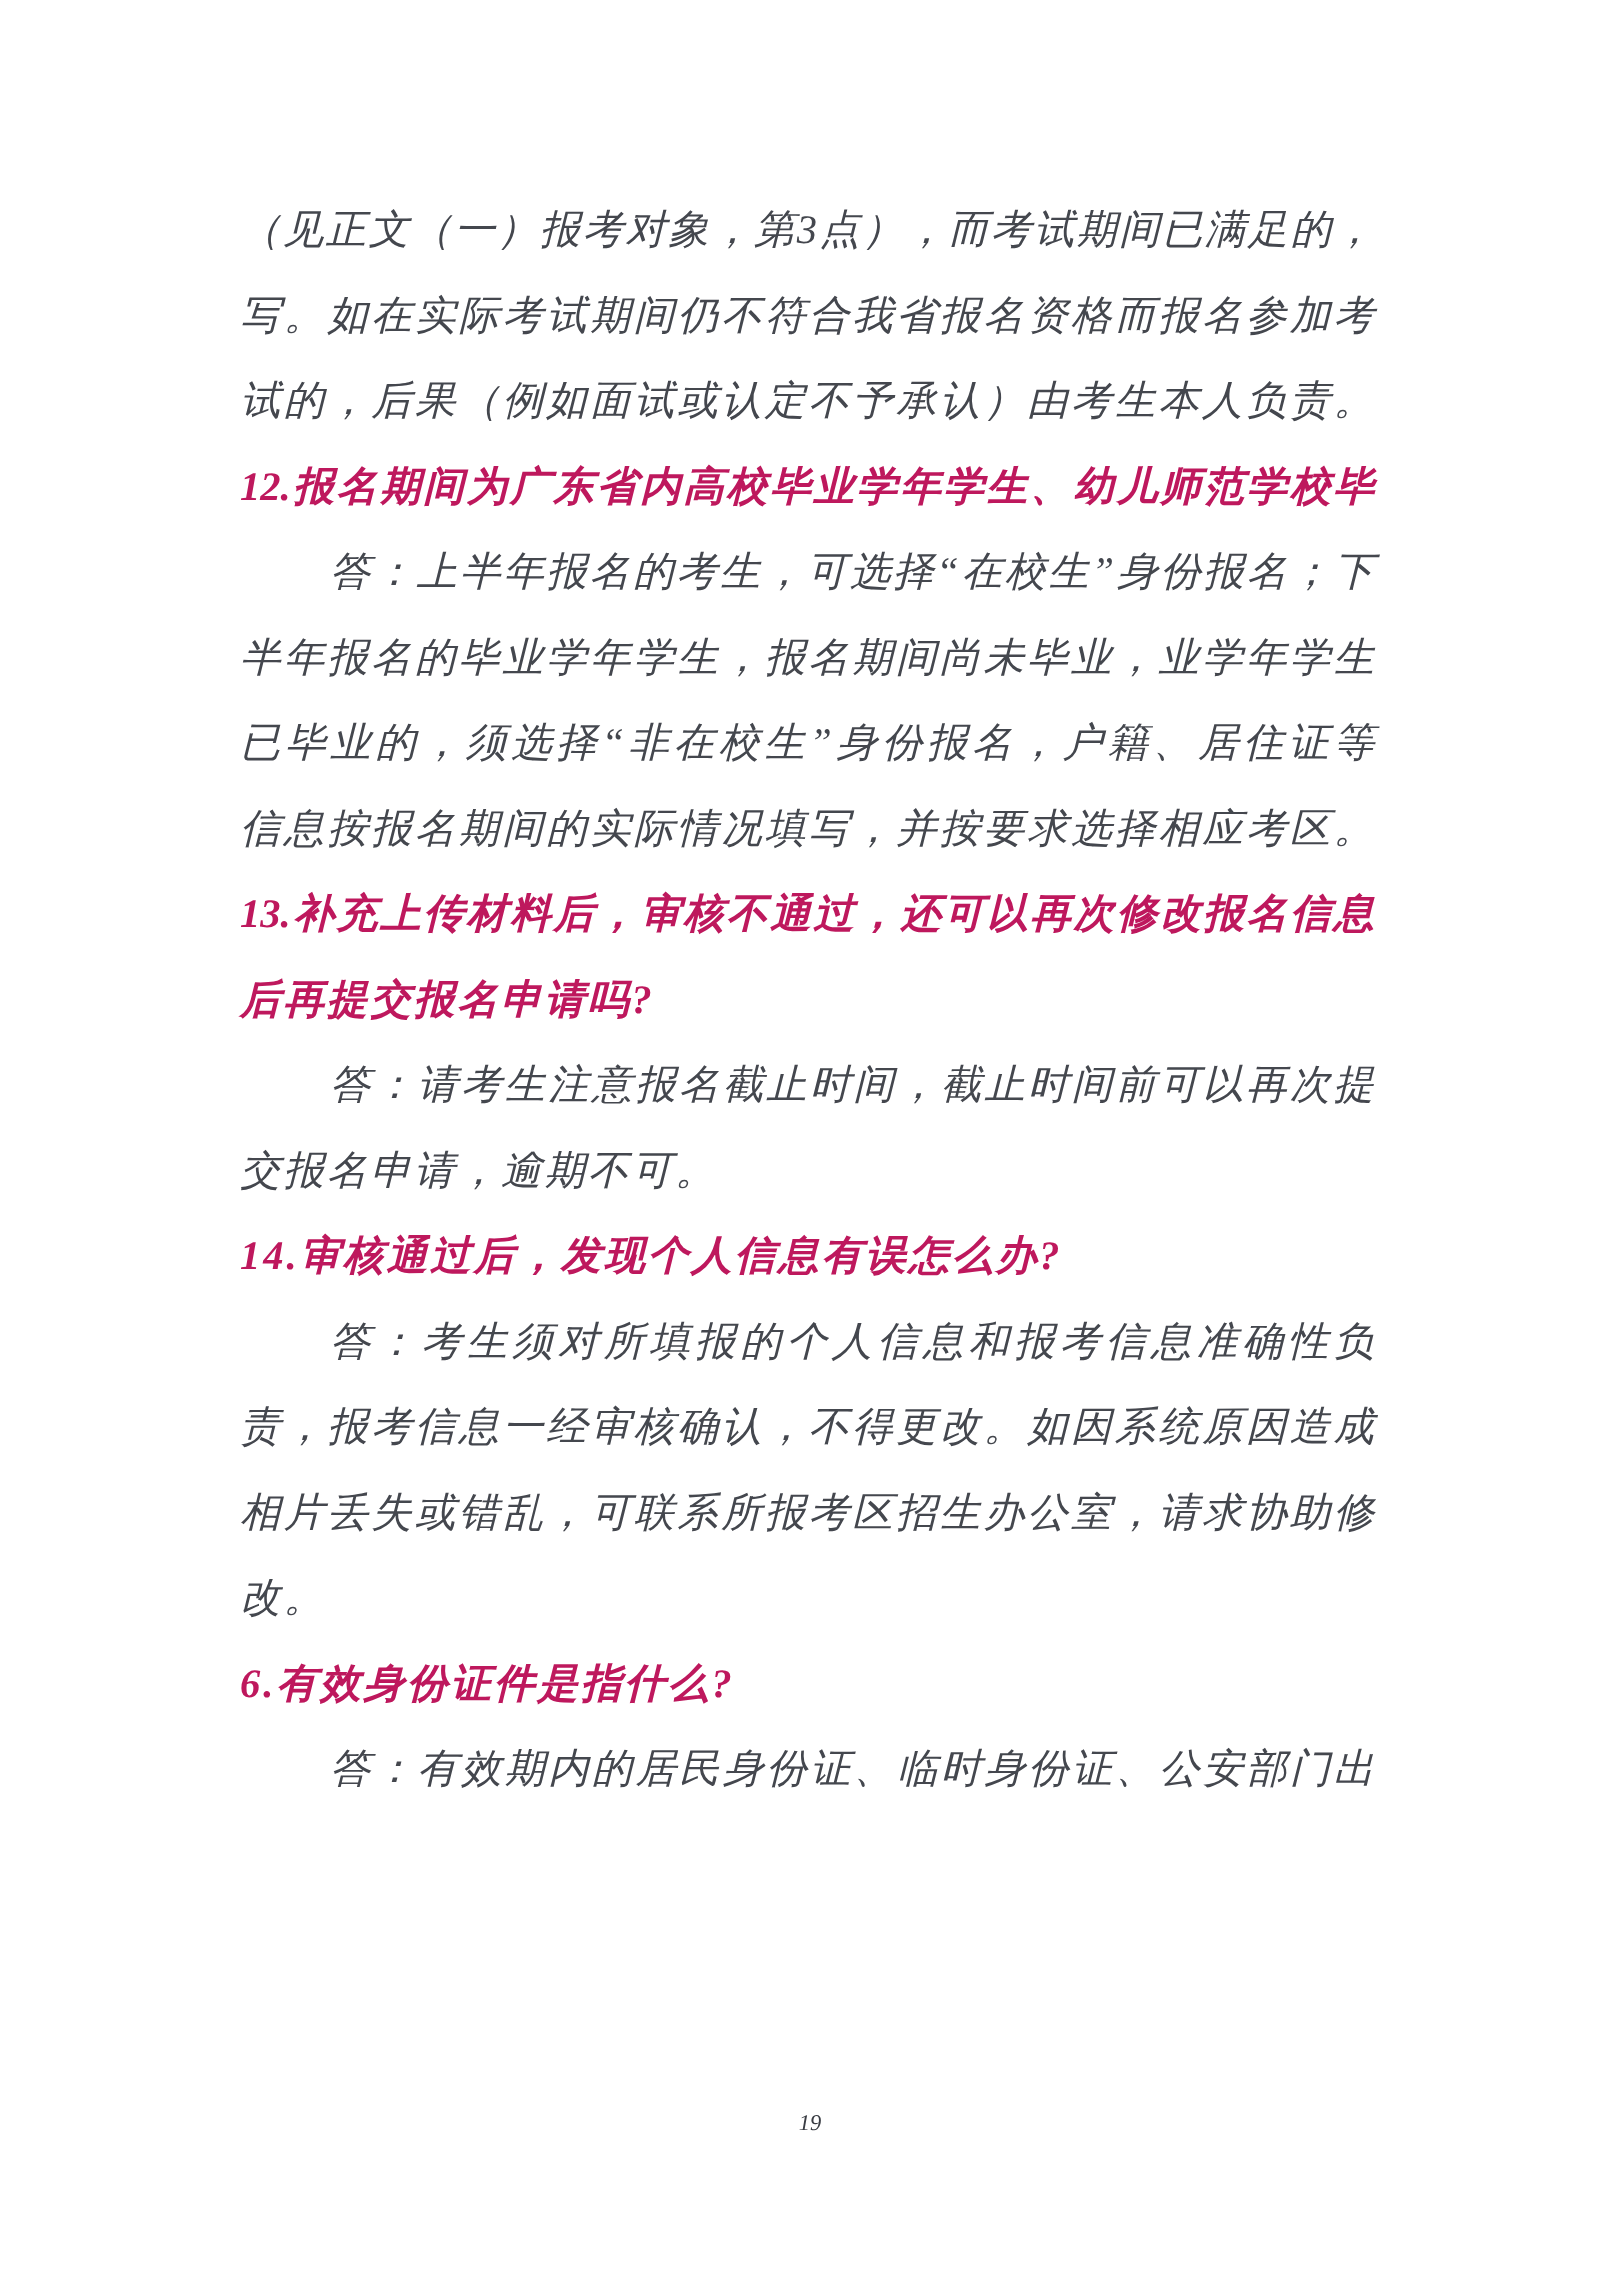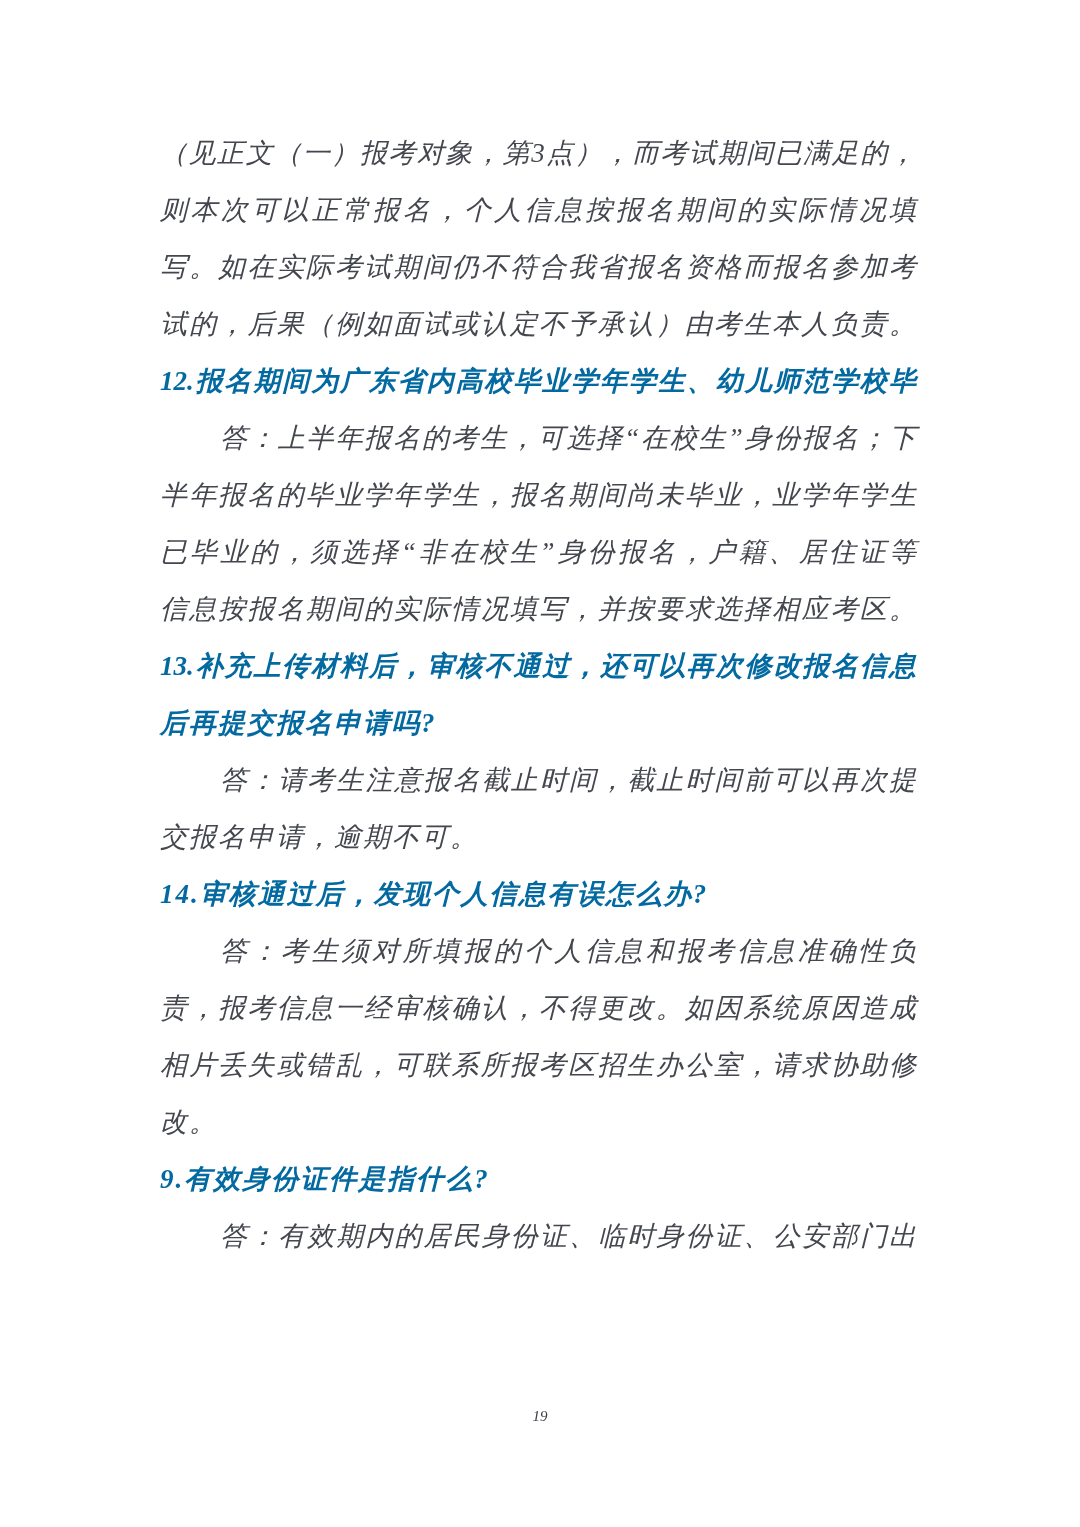--- a/index.html
+++ b/index.html
@@ -27,55 +27,54 @@
     text-align: left;
     white-space: normal;
   }
   .line:not(.just) { letter-spacing: 2px; }
   .just {
     text-align: justify;
     text-align-last: justify;
   }
   .bold {
     font-weight: 700;
-    color: #0369a1;
+    color: #be185d;
   }
   .ind { text-indent: 60px; }
   .page-number {
     position: absolute;
     top: 1400px;
     left: 0;
     width: 100%;
     height: 32px;
     line-height: 32px;
     text-align: center;
     font-size: 15px;
     color: #3a3d44;
   }
 </style>
 </head>
 <body>
 
 <div class="page">
   <div class="content" id="content">
       <div class="line just">（见正文（一）报考对象，第3点），而考试期间已满足的，</div>
-      <div class="line just">则本次可以正常报名，个人信息按报名期间的实际情况填</div>
       <div class="line just">写。如在实际考试期间仍不符合我省报名资格而报名参加考</div>
       <div class="line just">试的，后果（例如面试或认定不予承认）由考生本人负责。</div>
       <div class="line bold just">12.报名期间为广东省内高校毕业学年学生、幼儿师范学校毕</div>
       <div class="line just ind">答：上半年报名的考生，可选择“在校生”身份报名；下</div>
       <div class="line just">半年报名的毕业学年学生，报名期间尚未毕业，业学年学生</div>
       <div class="line just">已毕业的，须选择“非在校生”身份报名，户籍、居住证等</div>
       <div class="line just">信息按报名期间的实际情况填写，并按要求选择相应考区。</div>
       <div class="line bold just">13.补充上传材料后，审核不通过，还可以再次修改报名信息</div>
       <div class="line bold">后再提交报名申请吗?</div>
       <div class="line just ind">答：请考生注意报名截止时间，截止时间前可以再次提</div>
       <div class="line">交报名申请，逾期不可。</div>
       <div class="line bold">14.审核通过后，发现个人信息有误怎么办?</div>
       <div class="line just ind">答：考生须对所填报的个人信息和报考信息准确性负</div>
       <div class="line just">责，报考信息一经审核确认，不得更改。如因系统原因造成</div>
       <div class="line just">相片丢失或错乱，可联系所报考区招生办公室，请求协助修</div>
       <div class="line">改。</div>
-      <div class="line bold">9.有效身份证件是指什么?</div>
+      <div class="line bold">6.有效身份证件是指什么?</div>
       <div class="line just ind">答：有效期内的居民身份证、临时身份证、公安部门出</div>
     </div>
   <div class="page-number">19</div>
 </div>
 
 </body></html>

